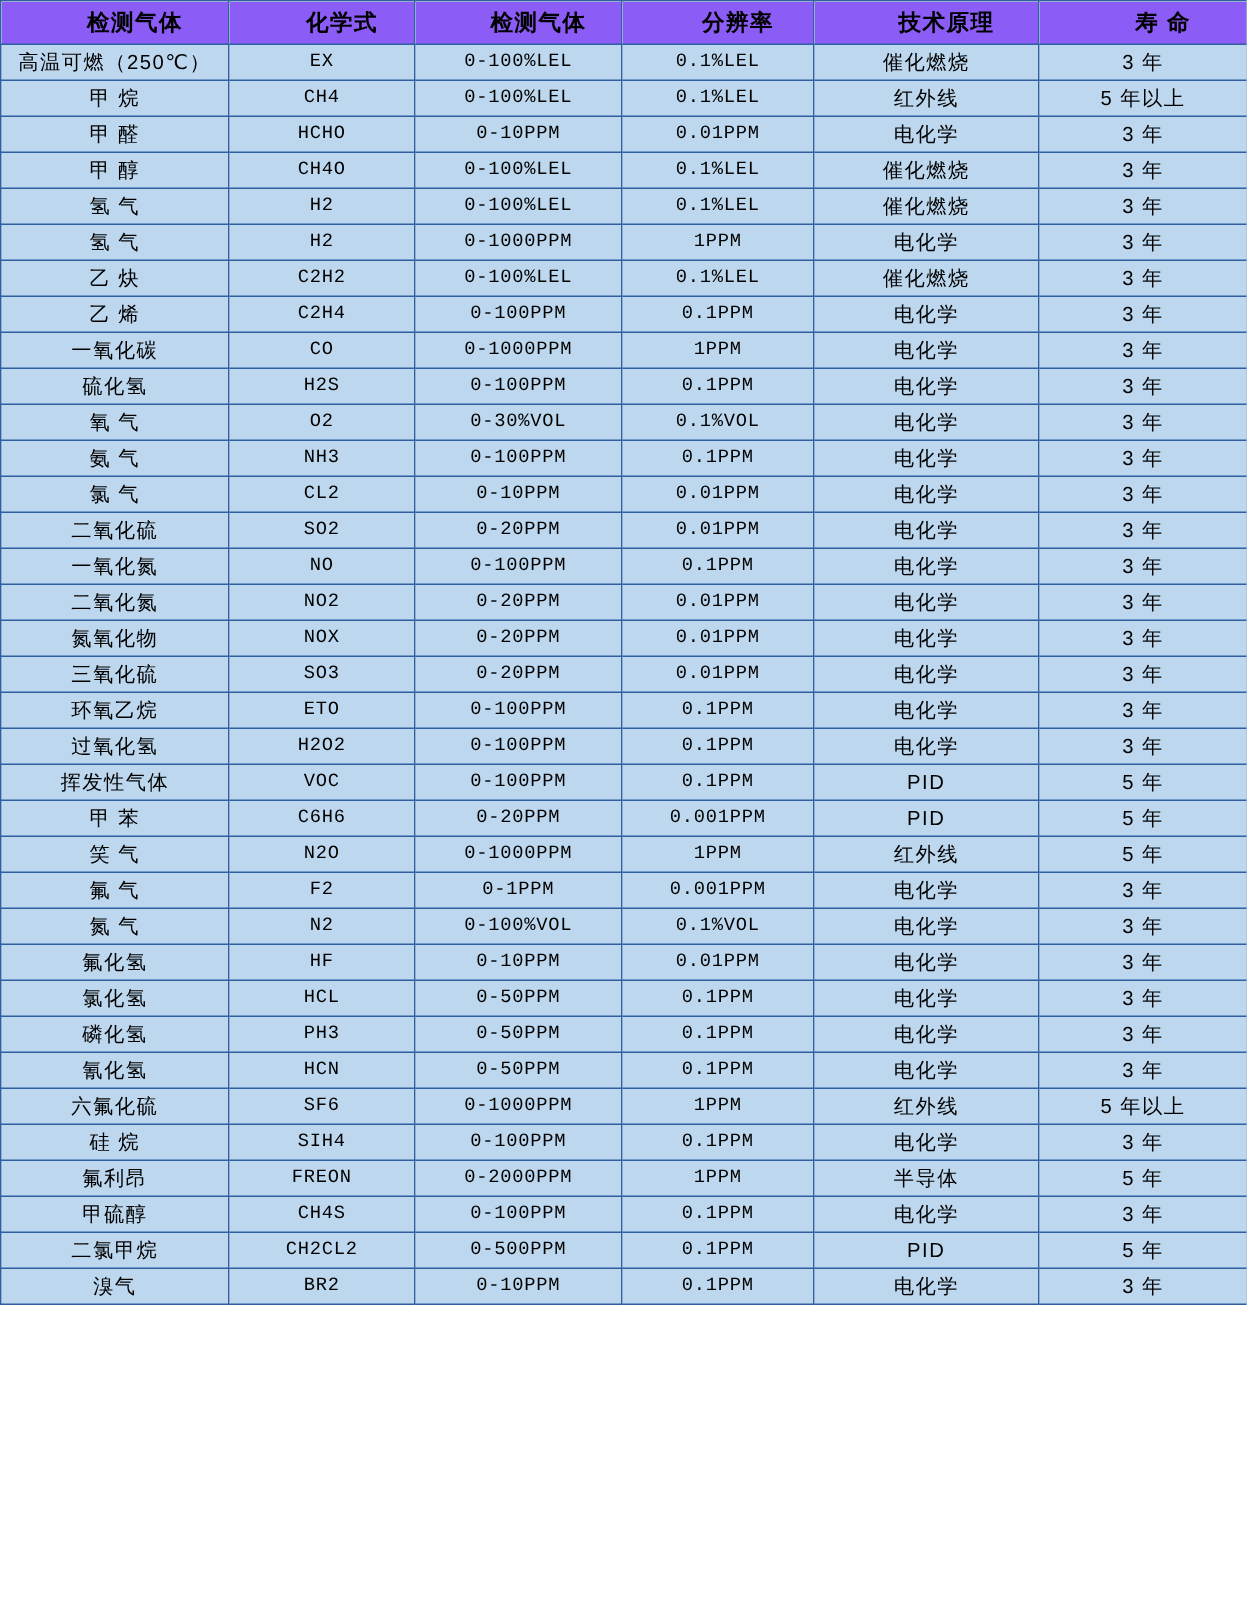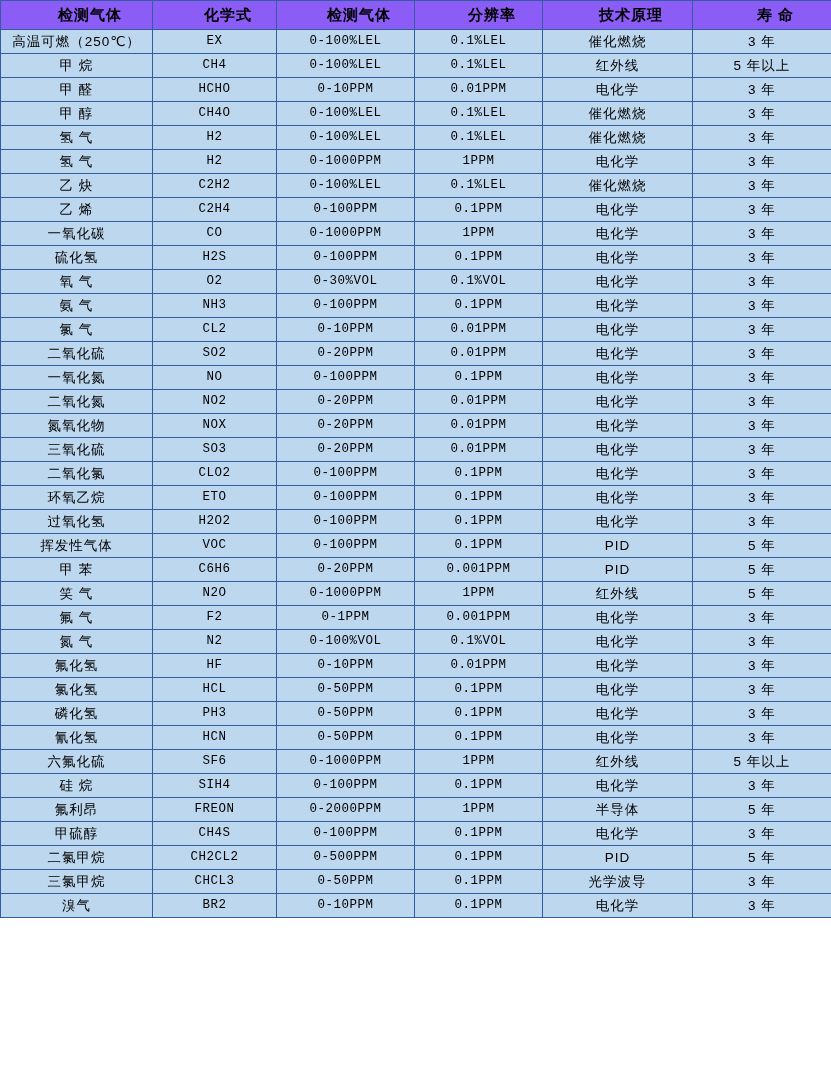--- a/index.html
+++ b/index.html
@@ -218,28 +218,20 @@
       </tr>
       <tr>
         <td class="cn">三氧化硫</td>
         <td class="mono">SO3</td>
         <td class="mono">0-20PPM</td>
         <td class="mono">0.01PPM</td>
         <td class="cn">电化学</td>
         <td class="cn">3 年</td>
       </tr>
       <tr>
-        <td class="cn">二氧化氯</td>
-        <td class="mono">CLO2</td>
-        <td class="mono">0-100PPM</td>
-        <td class="mono">0.1PPM</td>
-        <td class="cn">电化学</td>
-        <td class="cn">3 年</td>
-      </tr>
-      <tr>
         <td class="cn">环氧乙烷</td>
         <td class="mono">ETO</td>
         <td class="mono">0-100PPM</td>
         <td class="mono">0.1PPM</td>
         <td class="cn">电化学</td>
         <td class="cn">3 年</td>
       </tr>
       <tr>
         <td class="cn">过氧化氢</td>
         <td class="mono">H2O2</td>
@@ -354,28 +346,20 @@
       </tr>
       <tr>
         <td class="cn">二氯甲烷</td>
         <td class="mono">CH2CL2</td>
         <td class="mono">0-500PPM</td>
         <td class="mono">0.1PPM</td>
         <td class="cn">PID</td>
         <td class="cn">5 年</td>
       </tr>
       <tr>
-        <td class="cn">三氯甲烷</td>
-        <td class="mono">CHCL3</td>
-        <td class="mono">0-50PPM</td>
-        <td class="mono">0.1PPM</td>
-        <td class="cn">光学波导</td>
-        <td class="cn">3 年</td>
-      </tr>
-      <tr>
         <td class="cn">溴气</td>
         <td class="mono">BR2</td>
         <td class="mono">0-10PPM</td>
         <td class="mono">0.1PPM</td>
         <td class="cn">电化学</td>
         <td class="cn">3 年</td>
       </tr>
     </tbody>
 </table>
 

